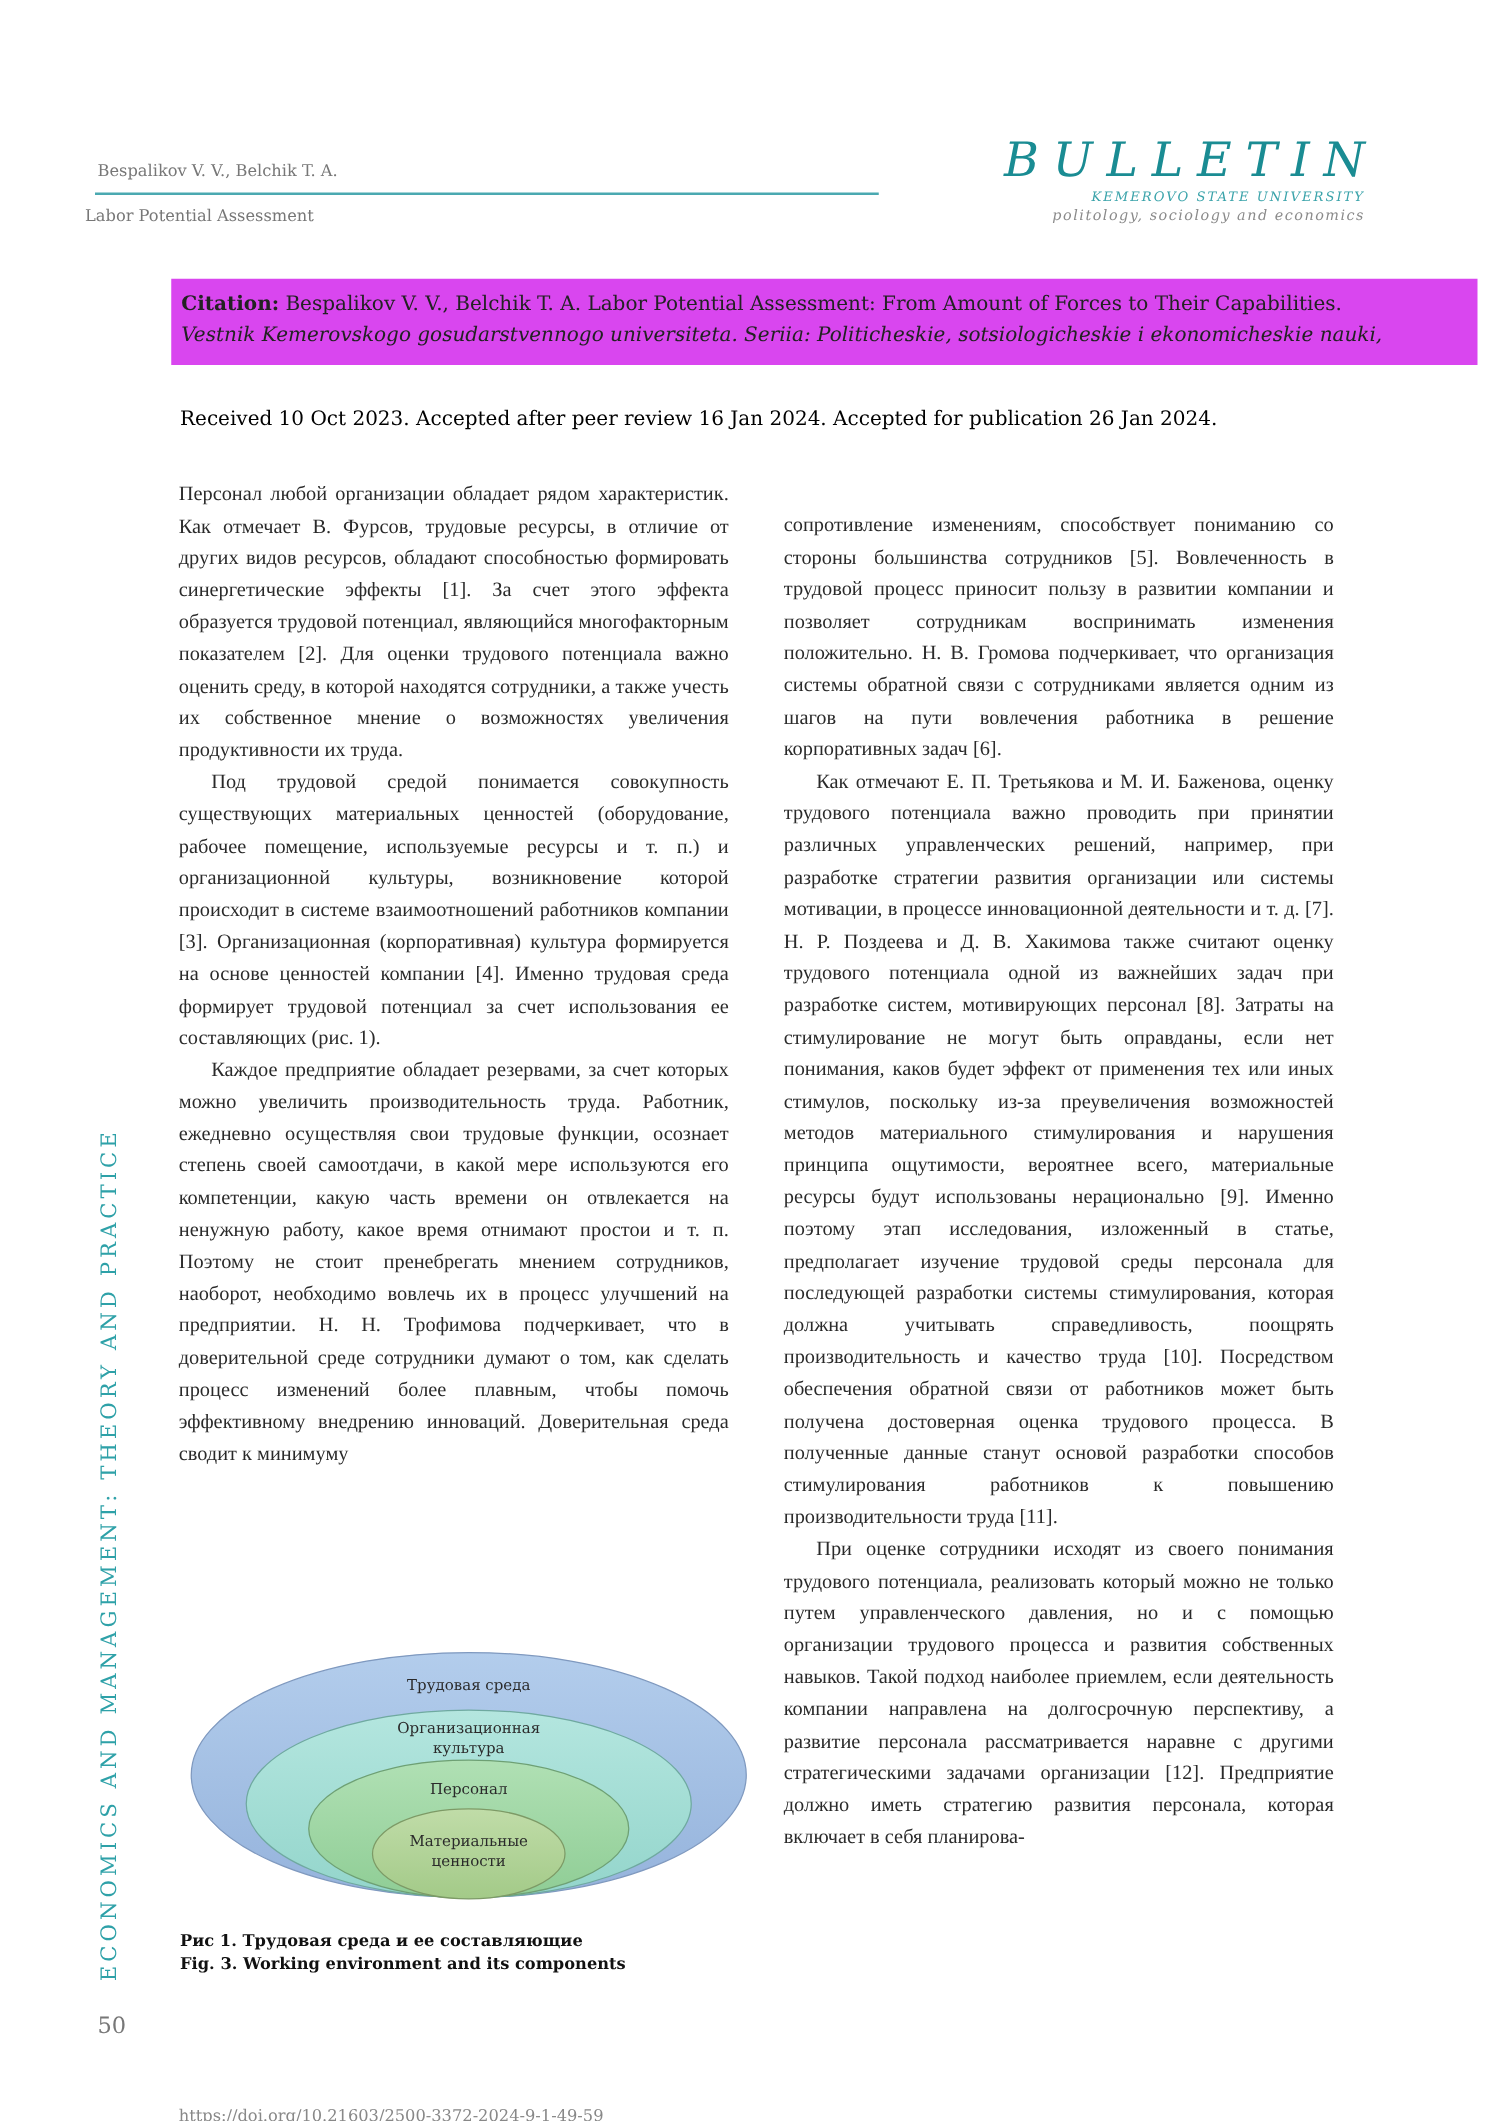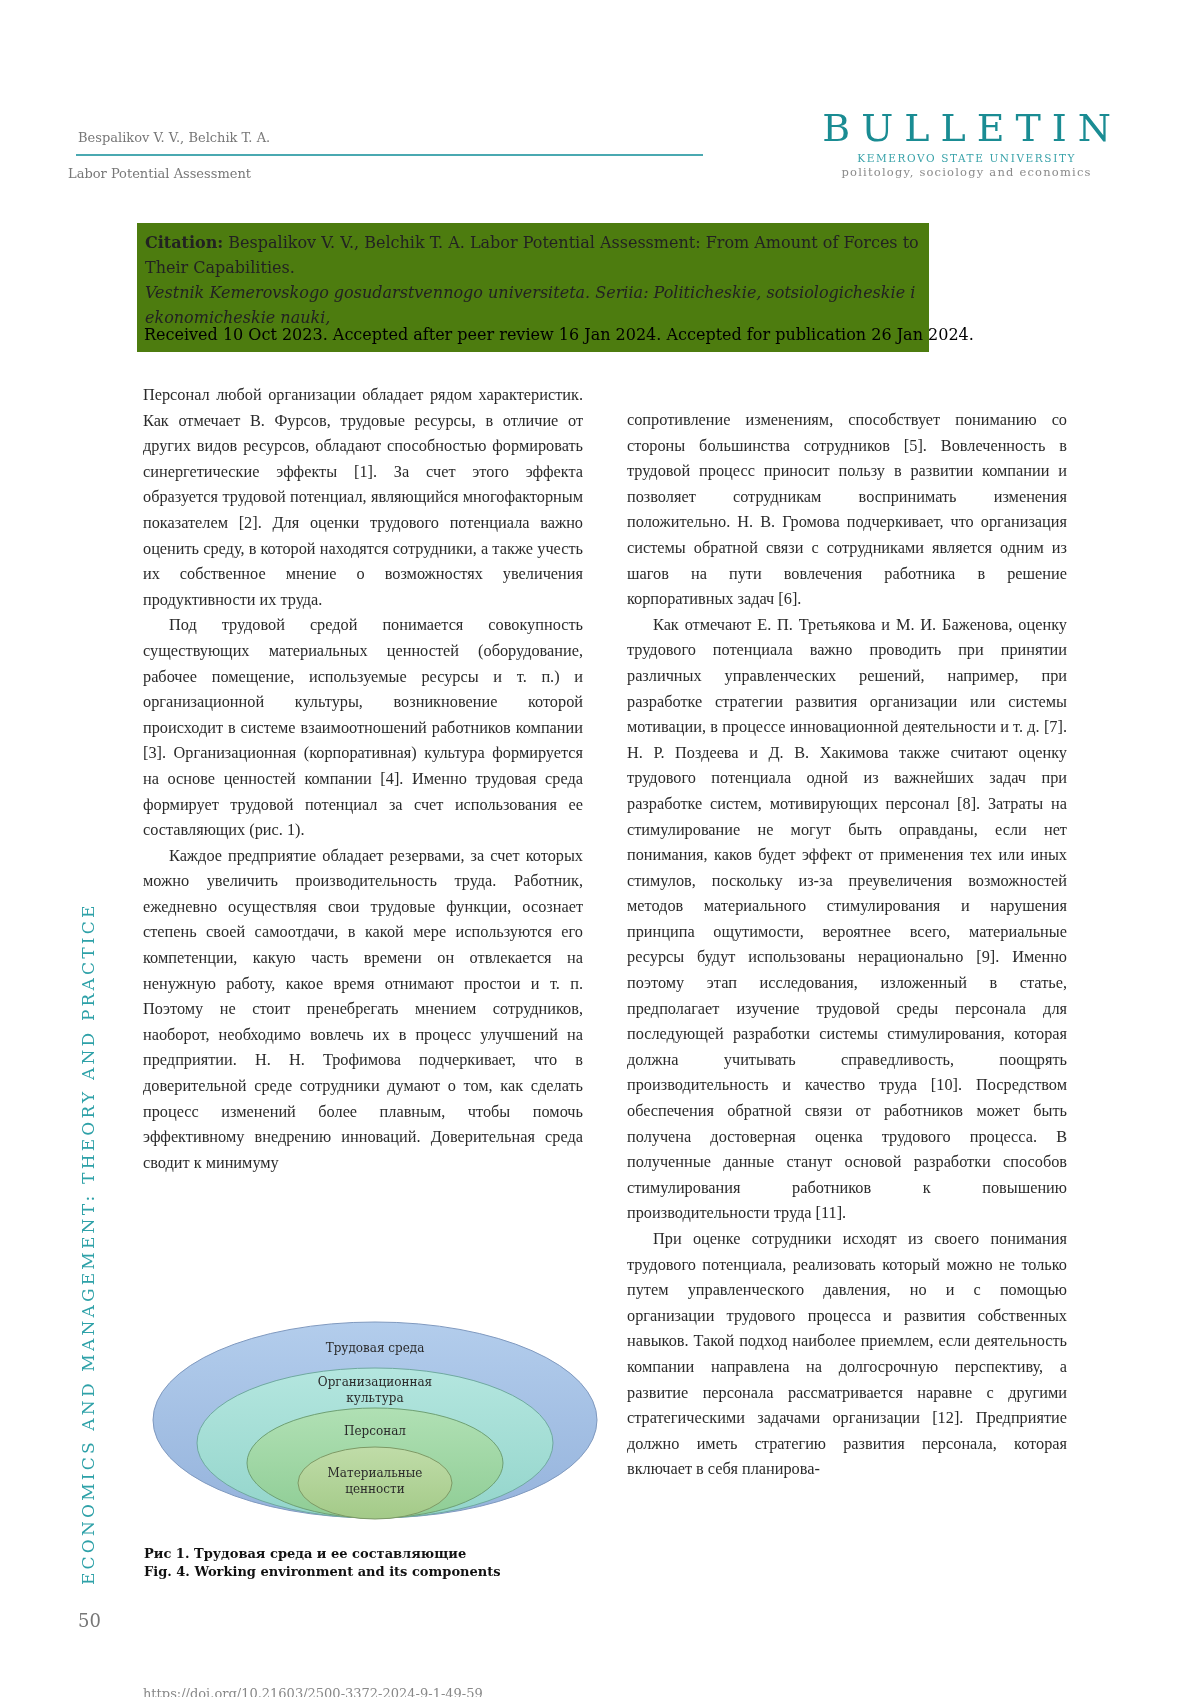--- a/index.html
+++ b/index.html
@@ -1,26 +1,26 @@
 <!DOCTYPE html>
 <html><head>
 <meta charset="utf-8">
 <style>
   html, body { margin: 0; padding: 0; background: #ffffff; }
   body { width: 1200px; height: 1697px; position: relative; overflow: hidden;
          font-family: "DejaVu Serif", "Liberation Serif", serif; color: #222; }
   .hdr-authors { position: absolute; left: 78px; top: 130px; font-size: 13px; color: #777; }
   .hdr-rule { position: absolute; left: 76px; top: 154px; width: 627px; height: 2px; background: #4aa9b1; }
   .hdr-topic { position: absolute; left: 68px; top: 166px; font-size: 13px; color: #777; }
-  .brand { position: absolute; right: 89px; top: 108px; text-align: center; }
+  .brand { position: absolute; right: 108px; top: 108px; text-align: right; font-style: italic; }
   .brand-title { font-size: 38px; letter-spacing: 11px; color: #1a8c93; line-height: 40px; margin-right: -11px; }
   .brand-sub1 { font-size: 10.5px; letter-spacing: 1.6px; color: #3aa3aa; margin-top: 4px; }
   .brand-sub2 { font-size: 11.5px; letter-spacing: 1.2px; color: #8a8a8a; margin-top: 1px; }
-  .citation { position: absolute; left: 137px; top: 223px; width: 792px; background: #4d7c0f;
-              padding: 7px 8px 22px 8px; box-sizing: border-box; font-size: 16px; line-height: 25px; color: #222; }
+  .citation { position: absolute; left: 137px; top: 223px; width: 1045px; background: #d946ef;
+              padding: 7px 8px 12px 8px; box-sizing: border-box; font-size: 16px; line-height: 25px; color: #222; }
   .citation b { font-weight: bold; }
   .citation i { font-style: italic; }
   .received { position: absolute; left: 144px; top: 325px; font-size: 16px; color: #000000; }
   .col { position: absolute; top: 382px; width: 440px; font-size: 16.3px; line-height: 25.6px; color: #2a2a2a; }
   .col.left { left: 143px; }
   .col.right { left: 627px; top: 407px; }
   .col p { margin: 0; text-align: justify; font-family: Liberation Serif, serif; }
   .col p.indent { text-indent: 26px; }
   .sec-title { font-size: 19px; font-weight: bold; margin: 0 0 2px 0; color: #111; line-height: 24px; }
   .figure { position: absolute; left: 143px; top: 1320px; width: 465px; height: 200px; }
@@ -92,19 +92,19 @@
     <text class="fig-label" x="232" y="66">Организационная</text>
     <text class="fig-label" x="232" y="82">культура</text>
     <text class="fig-label" x="232" y="115">Персонал</text>
     <text class="fig-label" x="232" y="157">Материальные</text>
     <text class="fig-label" x="232" y="173">ценности</text>
   </svg>
 </div>
 
 <div class="fig-caption">
   <div>Рис 1. Трудовая среда и ее составляющие</div>
-  <div>Fig. 4. Working environment and its components</div>
+  <div>Fig. 3. Working environment and its components</div>
 </div>
 
 <div class="side">ECONOMICS AND MANAGEMENT: THEORY AND PRACTICE</div>
 
 <div class="page-num">50</div>
 <div class="footer-doi">https://doi.org/10.21603/2500-3372-2024-9-1-49-59</div>
 
 </body></html>

